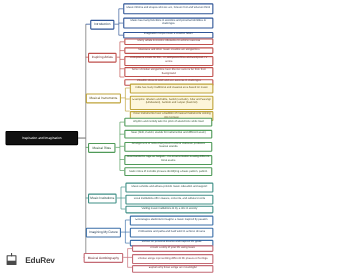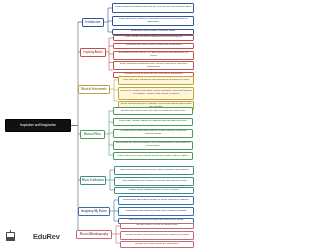--- a/index.html
+++ b/index.html
@@ -82,21 +82,21 @@
   .c-teal   { border-color: #3f8f86; }
   .c-teal   span { color: #1d4641; }
   .c-blue2  { border-color: #3a6ea8; }
   .c-blue2  span { color: #17324f; }
   .c-pink   { border-color: #c46a74; }
   .c-pink   span { color: #6b2b32; }
 
   .logo {
     position: absolute;
     left: 6px; top: 232px;
-    display: flex; align-items: center; gap: 18px;
+    display: flex; align-items: center; gap: 8px;
     z-index: 6;
   }
   .logo-mark {
     width: 9px; height: 9px;
     background: #4a4a4a;
     position: relative;
     border-radius: 0.5px;
   }
   .logo-mark::before {
     content: "";

